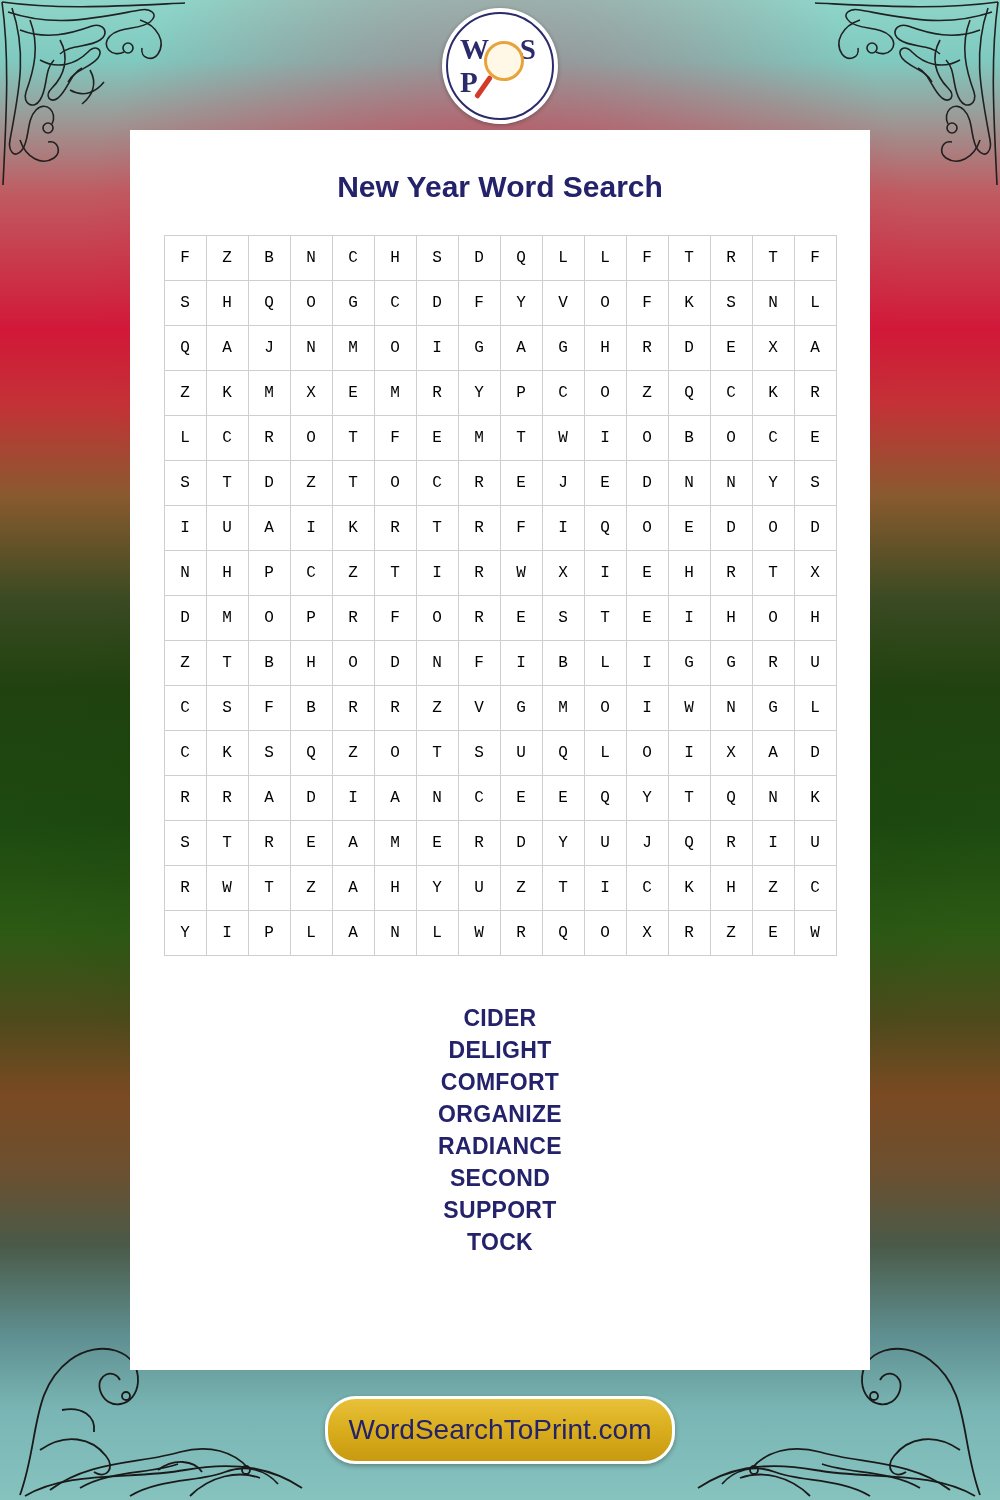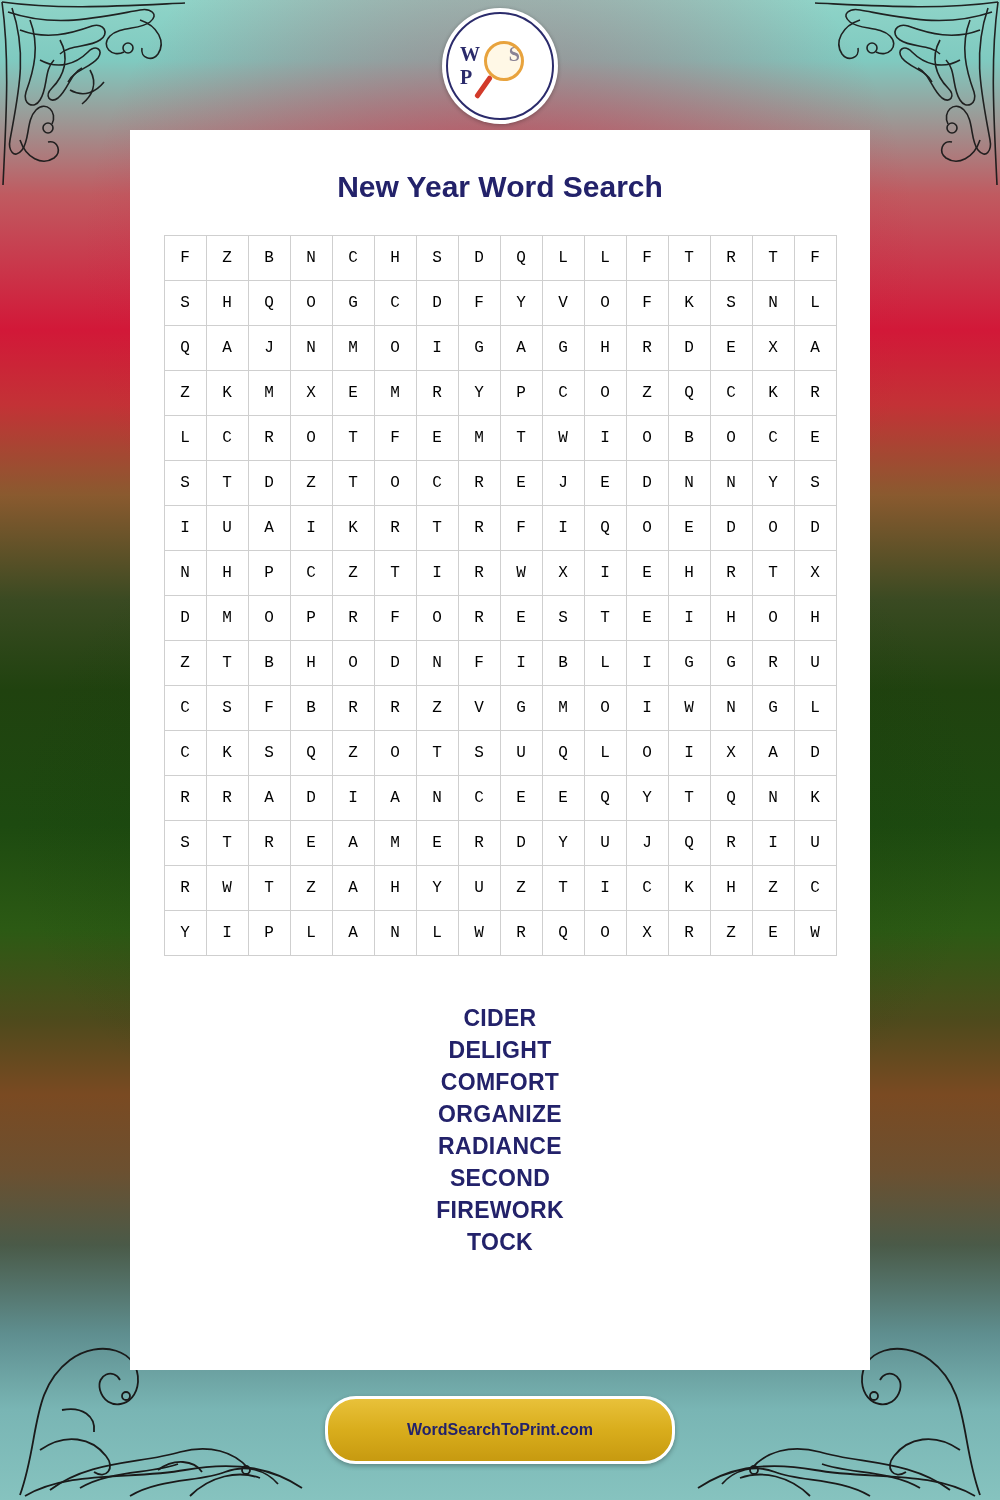--- a/index.html
+++ b/index.html
@@ -89,21 +89,21 @@
     height: 104px;
     border-radius: 50%;
     border: 2px solid #2b2b6b;
     display: flex;
     align-items: center;
     justify-content: center;
   }
   .logo-letters {
     font-family: "Liberation Serif", serif;
     font-weight: bold;
-    font-size: 20px;
+    font-size: 29px;
     color: #2b2b6b;
     letter-spacing: 12px;
     padding-left: 12px;
   }
   .logo-glass {
     position: absolute;
     top: 27px;
     left: 36px;
     width: 34px;
     height: 34px;
@@ -204,22 +204,22 @@
     background: linear-gradient(180deg, #e8c13a 0%, #d9ad1c 50%, #c79a10 100%);
     border: 3px solid #ffffff;
     display: flex;
     align-items: center;
     justify-content: center;
     z-index: 6;
     box-shadow: 0 2px 5px rgba(0,0,0,0.3);
   }
   .footer-btn span {
     color: #23226a;
-    font-size: 16px;
-    font-weight: bold;
+    font-size: 28px;
+    font-weight: normal;
   }
 </style>
 </head>
 <body>
 
 <div class="page">
 
   <svg class="corner tl" viewBox="0 0 210 190" xmlns="http://www.w3.org/2000/svg">
     <g fill="none" stroke="#1a1a1a" stroke-width="1.6">
       <path d="M2 2 C60 10, 120 6, 185 3"></path>
@@ -593,21 +593,21 @@
     </div>
 
     <div class="words">
       <div class="word-col" id="word-col-1">
           <div class="word">CIDER</div>
           <div class="word">DELIGHT</div>
           <div class="word">COMFORT</div>
           <div class="word">ORGANIZE</div>
           <div class="word">RADIANCE</div>
           <div class="word">SECOND</div>
-          <div class="word">FIREWORK</div>
+          <div class="word">SUPPORT</div>
           <div class="word">TOCK</div>
         </div>
     </div>
   </div>
 
   <div class="footer-btn">
     <span>WordSearchToPrint.com</span>
   </div>
 
 </div>

